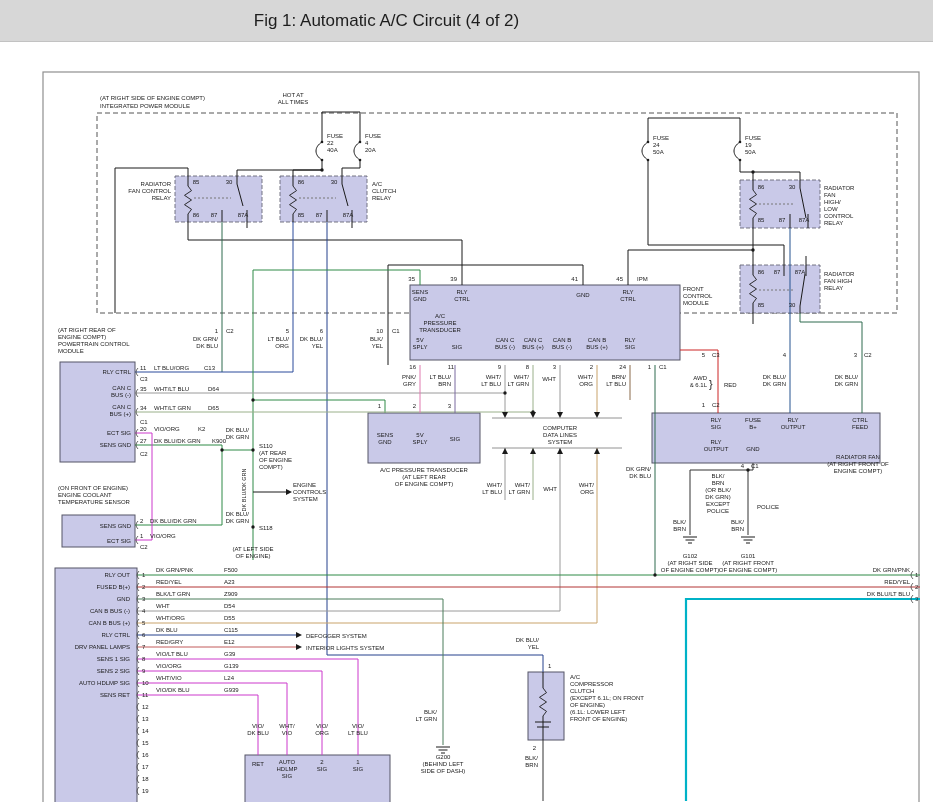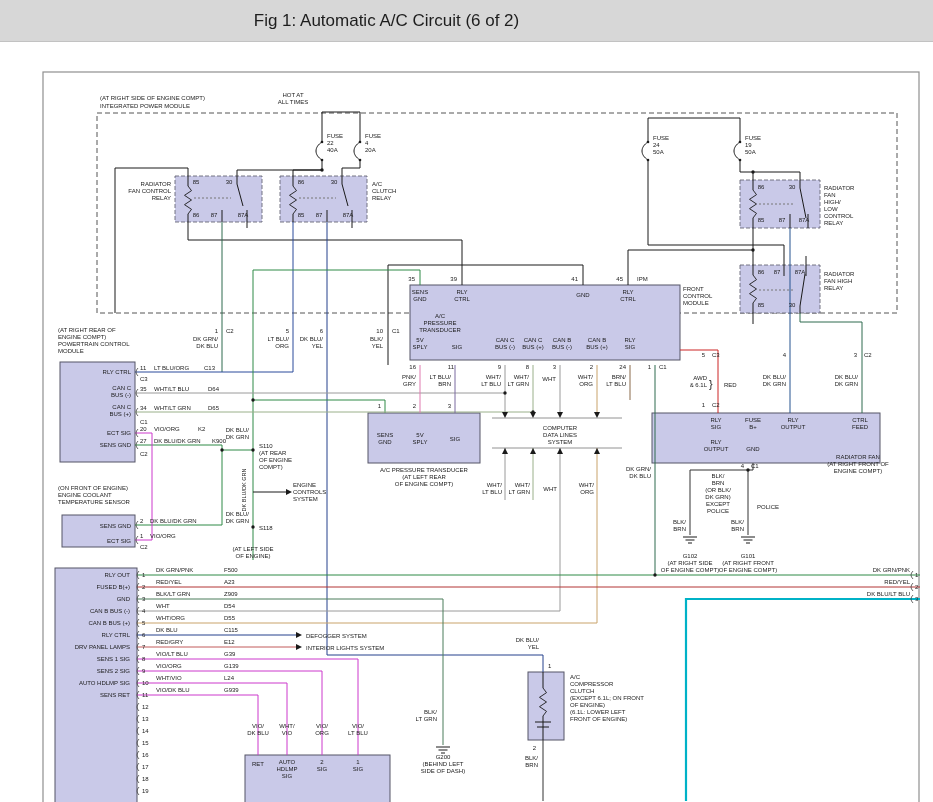--- a/index.html
+++ b/index.html
@@ -8,21 +8,21 @@
           border-bottom:1px solid #c2c2c2;display:flex;align-items:center;z-index:2;}
   .header .title{width:calc(100% - 160px);text-align:center;font-size:17px;color:#1d1d1d;}
   svg{position:absolute;top:0;left:0;z-index:1;}
   text{font-family:"Liberation Sans",sans-serif;}
 </style>
 </head>
 <body>
 
 <div class="page">
   <div class="header">
-    <span class="title">Fig 1: Automatic A/C Circuit (6 of 2)</span>
+    <span class="title">Fig 1: Automatic A/C Circuit (4 of 2)</span>
   </div>
   <svg width="933" height="802" viewBox="0 0 933 802" xmlns="http://www.w3.org/2000/svg">
       <rect x="43" y="72" width="876" height="736" fill="none" stroke="#8f8f8f" stroke-width="1.2"></rect>
       <rect x="97" y="113" width="800" height="200" fill="none" stroke="#555" stroke-width="1" stroke-dasharray="5,3"></rect>
       <rect x="175" y="176" width="87" height="46" fill="#c9c9e8" stroke="#667" stroke-width="0.9" stroke-dasharray="4,2"></rect>
       <rect x="280" y="176" width="87" height="46" fill="#c9c9e8" stroke="#667" stroke-width="0.9" stroke-dasharray="4,2"></rect>
       <rect x="740" y="180" width="80" height="48" fill="#c9c9e8" stroke="#667" stroke-width="0.9" stroke-dasharray="4,2"></rect>
       <rect x="740" y="265" width="80" height="48" fill="#c9c9e8" stroke="#667" stroke-width="0.9" stroke-dasharray="4,2"></rect>
       <rect x="410" y="285" width="270" height="75" fill="#c9c9e8" stroke="#556" stroke-width="1"></rect>
       <rect x="60" y="362" width="75" height="100" fill="#c9c9e8" stroke="#556" stroke-width="1"></rect>

